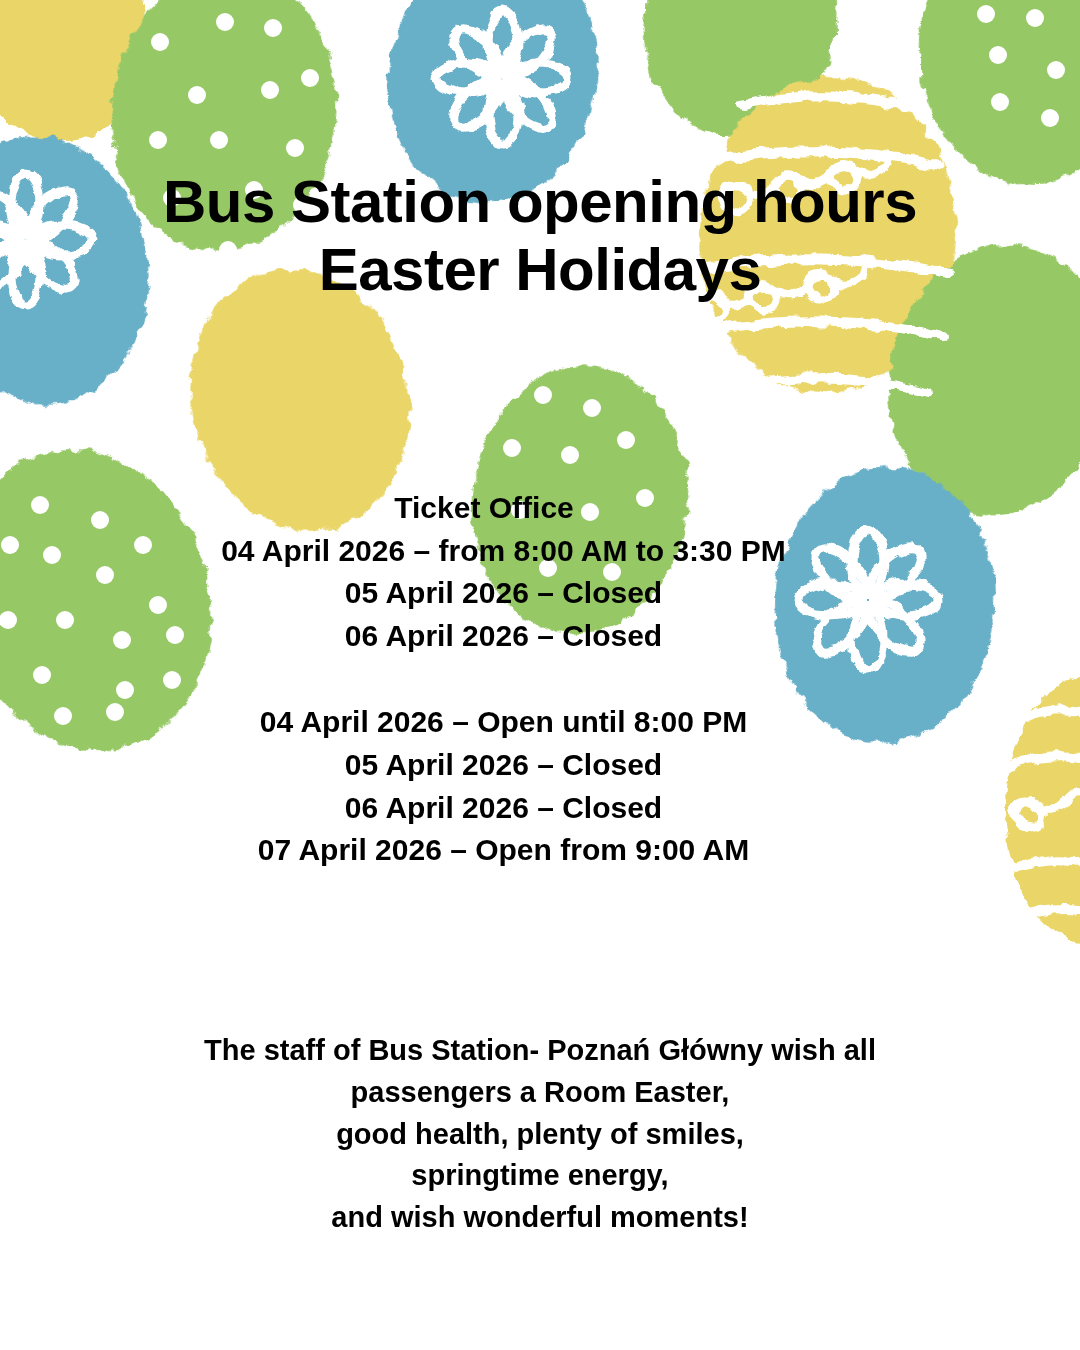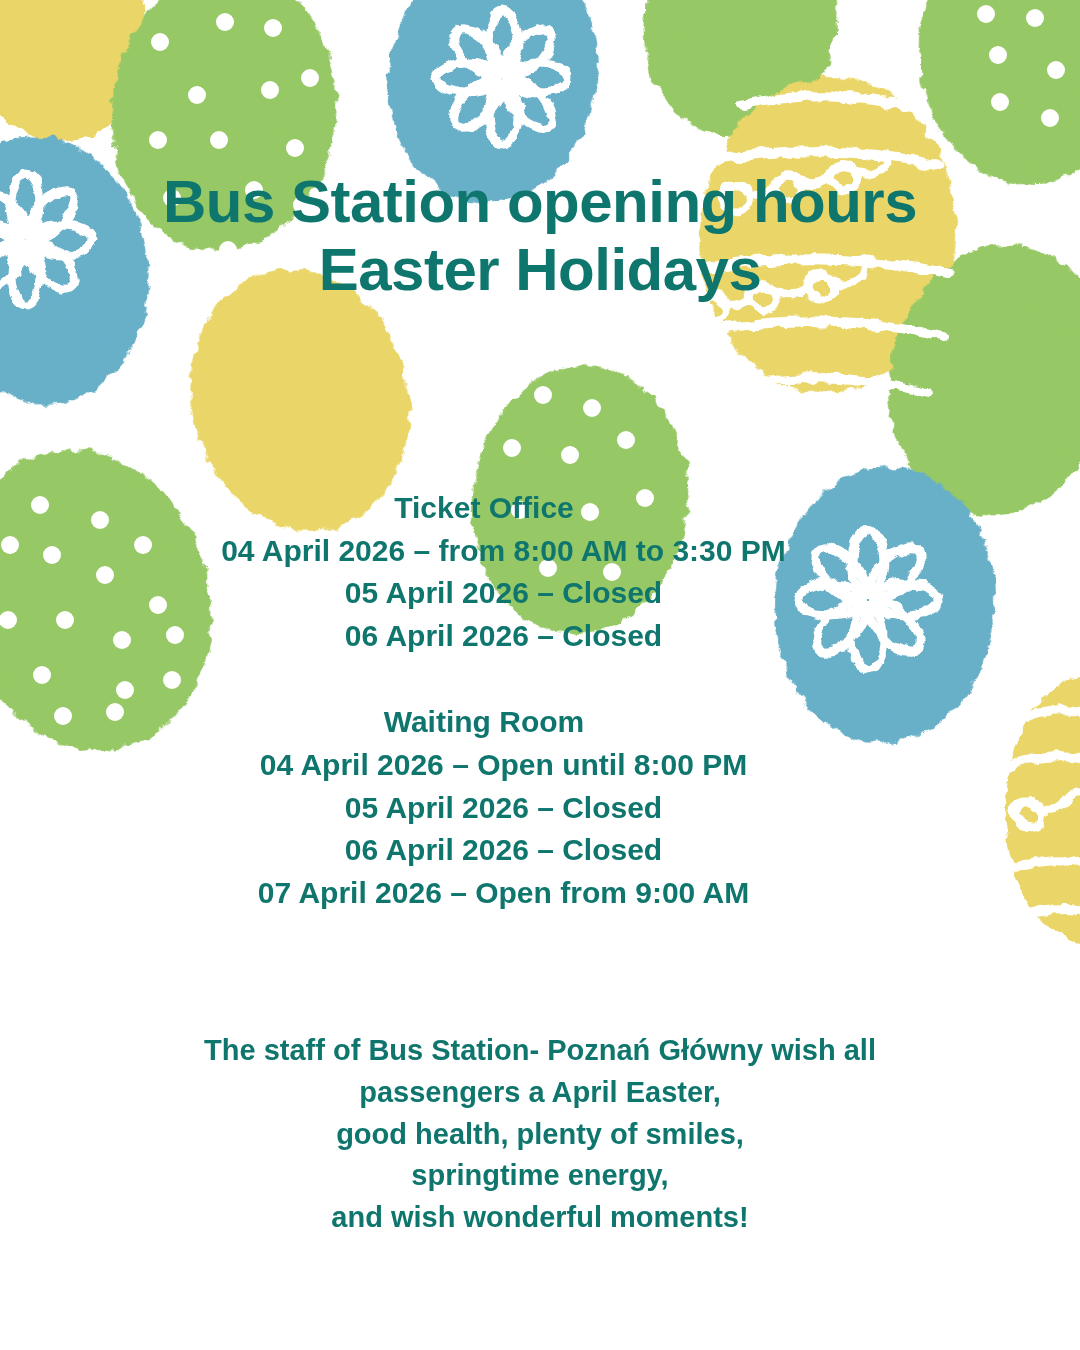--- a/index.html
+++ b/index.html
@@ -25,21 +25,21 @@
     width: 1080px;
     height: 1350px;
     pointer-events: none;
   }
 
   
   #content {
     position: absolute;
     inset: 0;
     z-index: 5;
-    color: #0f766e;
+    color: #000000;
   }
 
   .title-block {
     position: absolute;
     top: 168px;
     left: 0;
     width: 1080px;
     text-align: center;
   }
   .title-line {
@@ -306,31 +306,30 @@
       <div>
         <div class="sec-heading">Ticket Office</div>
         <div class="sec-line">04 April 2026 – from 8:00 AM to 3:30 PM</div>
         <div class="sec-line">05 April 2026 – Closed</div>
         <div class="sec-line">06 April 2026 – Closed</div>
       </div>
 
       <div class="sec-gap"></div>
 
       <div>
-        <div class="sec-heading">Waiting Room</div>
         <div class="sec-line">04 April 2026 – Open until 8:00 PM</div>
         <div class="sec-line">05 April 2026 – Closed</div>
         <div class="sec-line">06 April 2026 – Closed</div>
         <div class="sec-line">07 April 2026 – Open from 9:00 AM</div>
       </div>
 
     </div>
 
     <div class="message-block">
       <div class="msg-line">The staff of Bus Station- Poznań Główny wish all</div>
-      <div class="msg-line">passengers a April Easter,</div>
+      <div class="msg-line">passengers a Room Easter,</div>
       <div class="msg-line">good health, plenty of smiles,</div>
       <div class="msg-line">springtime energy,</div>
       <div class="msg-line">and wish wonderful moments!</div>
     </div>
 
   </div>
 </div>
 
 </body></html>

